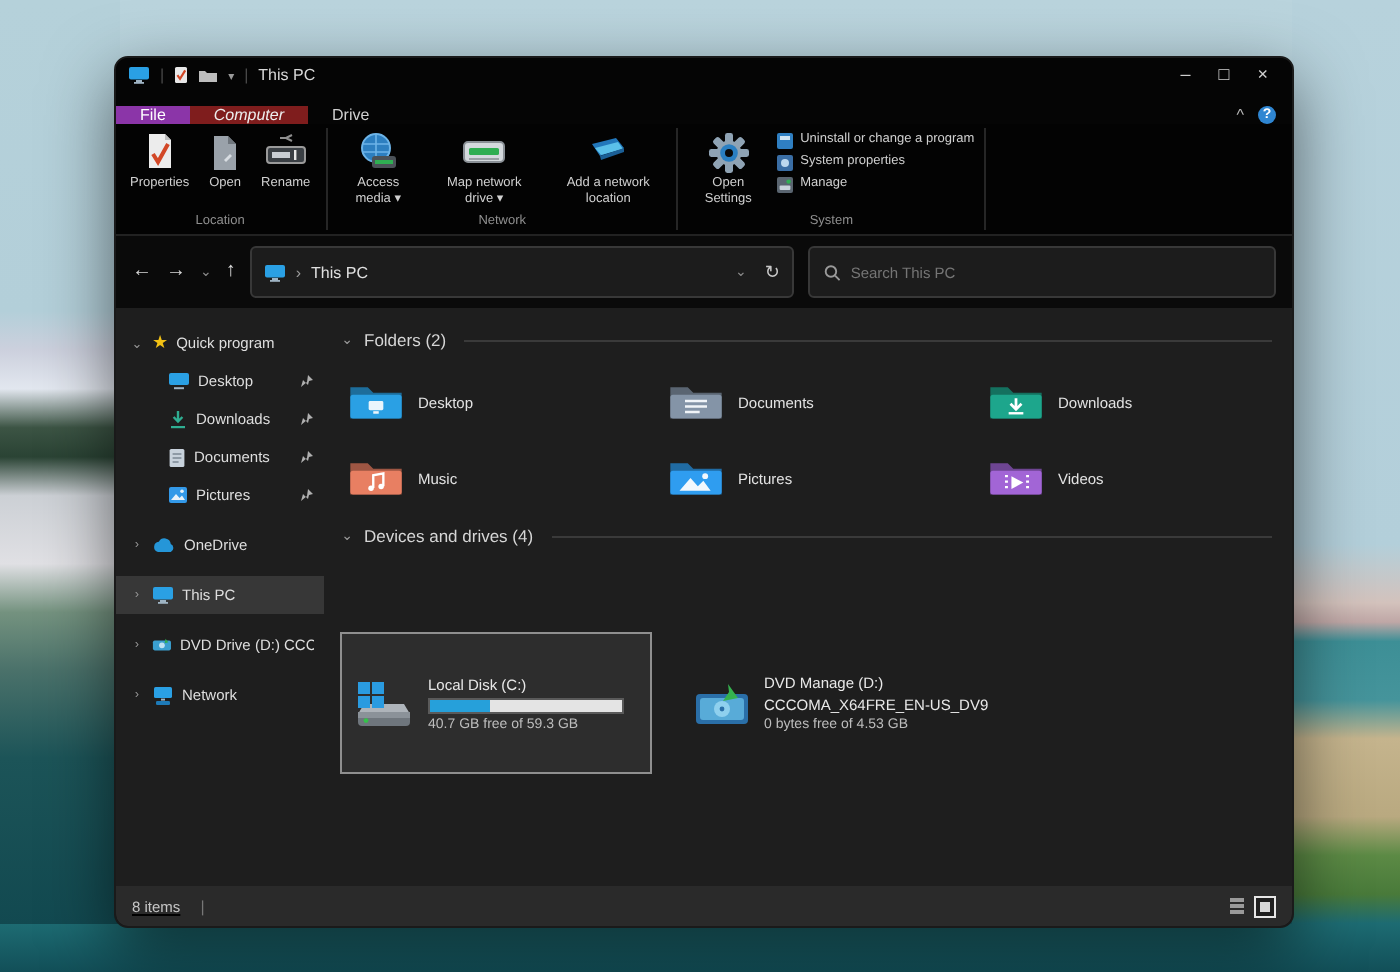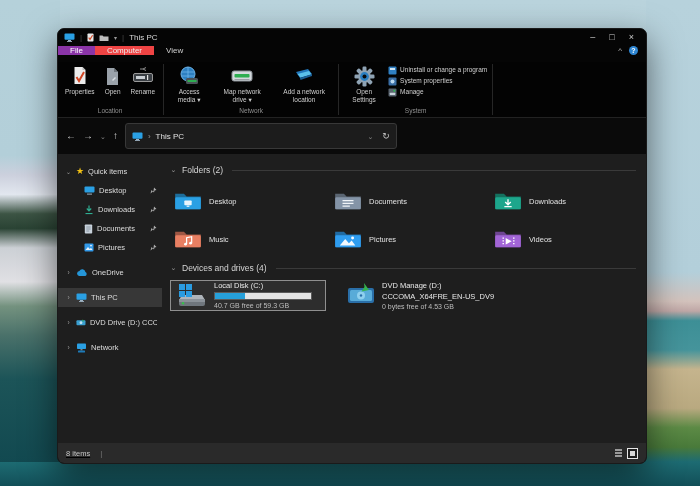--- a/index.html
+++ b/index.html
@@ -19,24 +19,24 @@
   
   .titlebar { height:17px; display:flex; align-items:center; padding:0 6px; background:#050505; flex:0 0 auto; }
   .qat { display:flex; align-items:center; gap:5px; }
   .sep { color:#4a4a4a; font-size:8px; line-height:1; }
   .title-text { color:#d8d8d8; font-size:8px; }
   .dropdown-glyph { color:#9a9a9a; font-size:6px; }
   .wincontrols { margin-left:auto; display:flex; align-items:center; gap:14px; padding-right:6px; }
   .wincontrols span { color:#cfcfcf; font-size:9px; line-height:1; cursor:default; }
 
   
-  .tabrow { height:16px; display:flex; align-items:flex-start; background:#050505; flex:0 0 auto; }
+  .tabrow { height:16px; display:flex; align-items:flex-end; background:#050505; flex:0 0 auto; }
   .tab { padding:0 12px; display:flex; align-items:center; color:#d0d0d0; font-size:8px; }
   .tab.file { background:#8b35a8; color:#fff; }
-  .tab.active { background:#ef4444; color:#eee; }
+  .tab.active { background:#7f1d1d; color:#eee;font-style:italic; }
   .tabrow-right { margin-left:auto; display:flex; align-items:center; gap:7px; padding-right:8px; }
   .collapse-glyph { color:#b8b8b8; font-size:8px; }
   .help-circle { width:9px; height:9px; border-radius:50%; background:#2f86d2; color:#fff; font-size:7px; font-weight:bold;
     display:flex; align-items:center; justify-content:center; }
 
   
   .ribbon { height:56px; background:#030303; display:flex; align-items:stretch; border-bottom:1px solid #222; flex:0 0 auto; }
   .rgroup { display:flex; flex-direction:column; padding:2px 4px 0 4px; }
   .ritems { flex:1; display:flex; align-items:flex-start; gap:4px; }
   .rbtn { display:flex; flex-direction:column; align-items:center; padding:1px 3px; }
@@ -80,21 +80,21 @@
   .sechead { display:flex; align-items:center; gap:5px; height:16px; margin-top:2px; }
   .sechead .schev { font-size:7px; }
   .sectitle { color:#d6d6d6; font-size:8.5px; white-space:nowrap; }
   .secline { flex:1; height:1px; background:#3a3a3a; margin-left:4px; }
 
   .fgrid { display:grid; grid-template-columns:160px 160px 160px; grid-auto-rows:38px; margin:4px 0 2px 0; }
   .ftile { display:flex; align-items:center; gap:7px; padding:2px 4px; }
   .fname { color:#e2e2e2; font-size:7.5px; }
 
   .dgrid { display:flex; margin-top:4px; gap:14px; }
-  .dtile { display:flex; align-items:flex-start; gap:6px; padding:0 5px; border:1px solid transparent; }
+  .dtile { display:flex; align-items:flex-end; gap:6px; padding:20px 5px; border:1px solid transparent;margin-top:36px; }
   .dtile.selected { background:rgba(255,255,255,.07); border:1px solid #8f8f8f; width:156px; }
   .dinfo { display:flex; flex-direction:column; gap:2px; }
   .dname { color:#e8e8e8; font-size:7.5px; }
   .ddetail { color:#bdbdbd; font-size:7px; }
   .dbar { width:98px; height:8px; background:#e4e4e4; border:1px solid #5a5a5a; }
   .dbar-fill { height:100%; background:#26a0da; }
 
   
   .statusbar { height:20px; background:#2a2a2a; display:flex; align-items:center; padding:0 8px; flex:0 0 auto;text-decoration:underline; }
   .scount { color:#c6c6c6; font-size:7.5px; }
@@ -140,21 +140,21 @@
       <div class="wincontrols">
         <span>–</span>
         <span>□</span>
         <span>×</span>
       </div>
     </div>
 
     <div class="tabrow">
       <div class="tab file">File</div>
       <div class="tab active">Computer</div>
-      <div class="tab">View</div>
+      <div class="tab">Drive</div>
       <div class="tabrow-right">
         <span class="collapse-glyph">^</span>
         <span class="help-circle">?</span>
       </div>
     </div>
 
     <div class="ribbon">
 
       <div class="rgroup">
         <div class="ritems">
@@ -295,29 +295,36 @@
           <rect x="3" y="8" width="5" height="0.9" fill="#9fb4c4"></rect>
         </svg>
         <span class="crumb-sep">›</span>
         <span class="crumb">This PC</span>
         <span class="addr-right">
           <span class="navarrow dim">⌄</span>
           <span class="refresh-glyph">↻</span>
         </span>
       </div>
 
+      <div class="searchbox">
+        <svg width="9" height="9" viewBox="0 0 9 9">
+          <circle cx="3.7" cy="3.7" r="2.8" fill="none" stroke="#9a9a9a" stroke-width="1"></circle>
+          <path d="M5.9 5.9 L8.3 8.3" stroke="#9a9a9a" stroke-width="1"></path>
+        </svg>
+        <input placeholder="Search This PC" style="">
+      </div>
     </div>
 
     <div class="body">
 
       <div class="sidebar">
         <div class="srow">
           <span class="schev">⌄</span>
           <span class="star-glyph">★</span>
-          <span class="slabel">Quick items</span>
+          <span class="slabel">Quick program</span>
         </div>
         <div class="srow child">
           <svg width="11" height="9" viewBox="0 0 11 9">
             <rect x="0.5" y="0.5" width="10" height="6" rx="1" fill="#2aa0e4"></rect>
             <rect x="3" y="7.6" width="5" height="1" fill="#9fb4c4"></rect>
           </svg>
           <span class="slabel">Desktop</span>
           <span class="spin">
             <svg width="7" height="7" viewBox="0 0 7 7">
                 <path d="M4 0.5 L6.5 3 L4.5 3.5 L4 5.5 L1.5 3 L0.5 6.5 L3.5 4 z" fill="#b0b0b0"></path>

